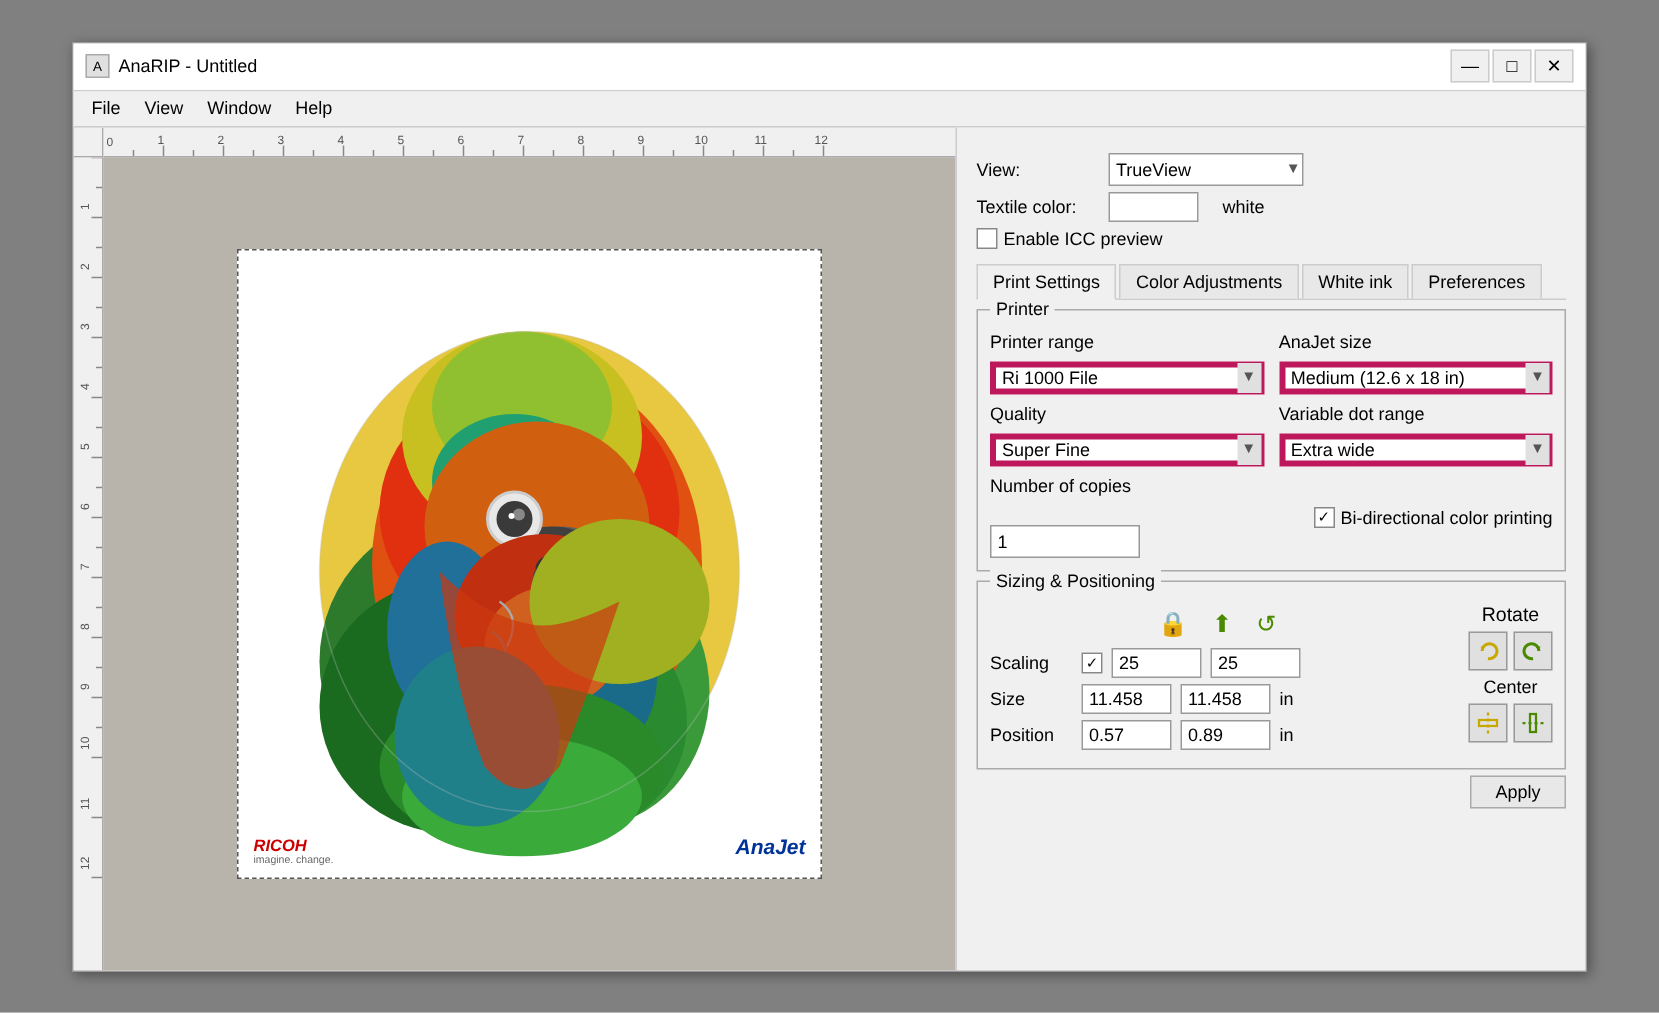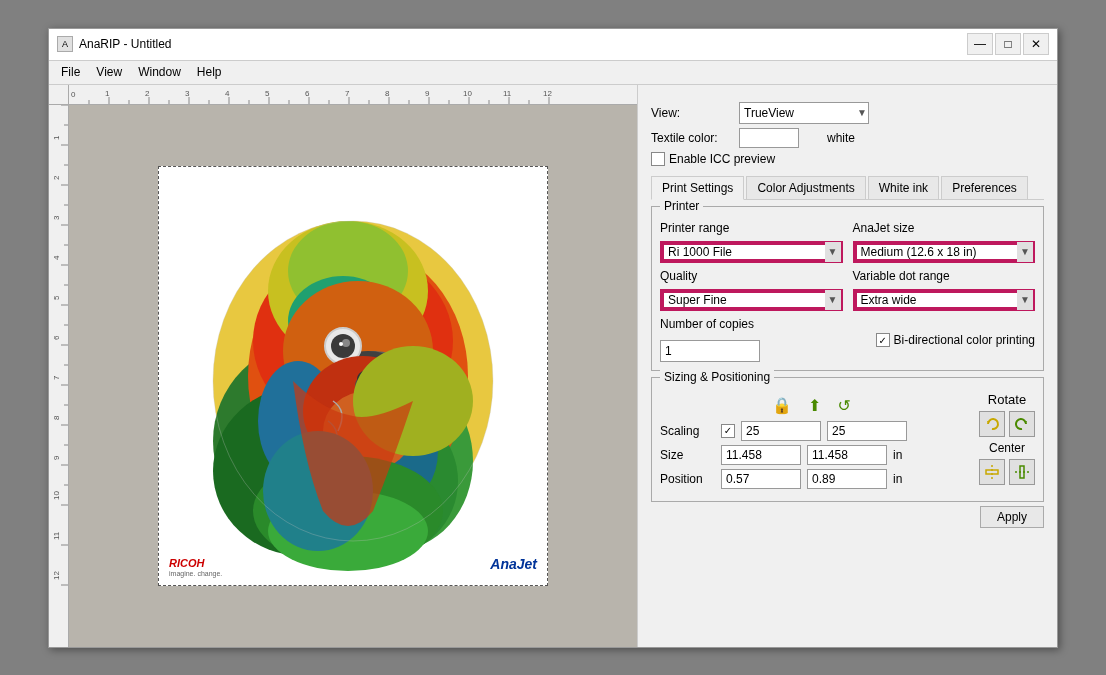--- a/index.html
+++ b/index.html
@@ -220,21 +220,21 @@
     .textile-color-box {
       width: 60px;
       height: 20px;
       background: #ffffff;
       border: 1px solid #999;
       display: inline-block;
     }
     .textile-label {
       font-size: 12px;
       color: #000;
-      margin-left: 20px;
+      margin-left: 8px;
     }
     .checkbox-row {
       display: flex;
       align-items: center;
       gap: 4px;
     }
     .tabs-section {
       display: flex;
       border-bottom: 1px solid #ccc;
     }
@@ -355,21 +355,21 @@
       display: flex;
       align-items: center;
       gap: 6px;
       margin-bottom: 4px;
     }
     .sizing-row-label {
       font-size: 12px;
       width: 55px;
     }
     .small-input {
-      width: 80px;
+      width: 60px;
       height: 20px;
       border: 1px solid #999;
       background: white;
       font-size: 12px;
       padding: 0 4px;
     }
     .unit-label {
       font-size: 12px;
       color: #000;
     }
@@ -702,21 +702,21 @@
                 <select>
                   <option>Extra wide</option>
                   <option>Wide</option>
                   <option>Standard</option>
                 </select>
                 <span class="sel-arrow">▼</span>
               </div>
             </div>
           </div>
           <div class="copies-input-row" style="margin-top:6px;">
-            <div style="display:flex;flex-direction:column;gap:7px;">
+            <div style="display:flex;flex-direction:column;gap:17px;">
               <span class="col-label">Number of copies</span>
               <input class="form-input" style="width: 100px;" type="text" value="1">
             </div>
             <div class="bidir-row">
               <div class="checkbox-styled">✓</div>
               <span>Bi-directional color printing</span>
             </div>
           </div>
         </div>
 

